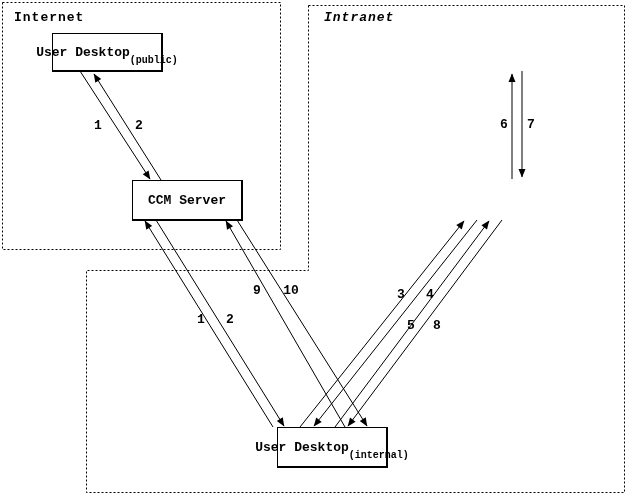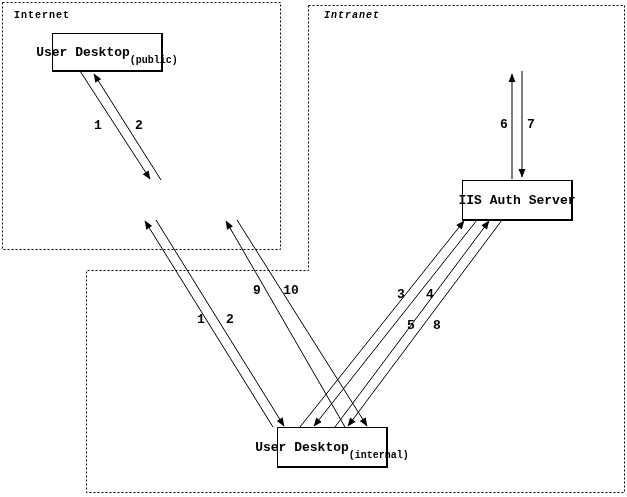--- a/index.html
+++ b/index.html
@@ -4,21 +4,21 @@
 <style>
   html,body{margin:0;padding:0;background:#ffffff;}
   .canvas{
     position:relative;width:627px;height:497px;background:#ffffff;
     font-family:"Liberation Mono","DejaVu Sans Mono",monospace;color:#000;
     overflow:hidden;
   }
   .edges{position:absolute;left:0;top:0;z-index:1;}
   .edges text{font-family:"Liberation Mono","DejaVu Sans Mono",monospace;
     font-size:13px;font-weight:bold;fill:#000;text-anchor:middle;}
-  .region-label{position:absolute;z-index:3;font-size:10px;font-weight:bold;
+  .region-label{position:absolute;z-index:3;font-size:13px;font-weight:bold;
     letter-spacing:1px;background:#fff;padding:0 2px;}
   .node{
     position:absolute;z-index:2;background:#ffffff;border:1px solid #000;
     border-right-width:2px;border-bottom-width:2px;
     display:flex;flex-direction:row;align-items:center;justify-content:center;
     text-align:center;white-space:nowrap;
   }
   .node .title{font-size:13px;font-weight:bold;letter-spacing:0;}
   .node .sub{font-size:10px;font-weight:bold;margin-top:17px;}
 </style>
@@ -69,23 +69,23 @@
 
   <div class="region-label" style="left:12px;top:10px;">Internet</div>
   <div class="region-label" style="left:322px;top:10px;font-style:italic;">Intranet</div>
 
   <div class="node" style="left:52px;top:33px;width:108px;height:36px;">
     <span class="title">User Desktop</span>
     <span class="sub">(public)</span>
   </div>
 
 
+  <div class="node" style="left:132px;top:180px;width:108px;height:38px;">
+    <span class="title">CCM Server</span>
+  </div>
 
-  <div class="node" style="left:462px;top:180px;width:108px;height:38px;">
-    <span class="title">IIS Auth Server</span>
-  </div>
 
   <div class="node" style="left:277px;top:427px;width:108px;height:38px;">
     <span class="title">User Desktop</span>
     <span class="sub">(internal)</span>
   </div>
 
 </div>
 
 </body></html>

